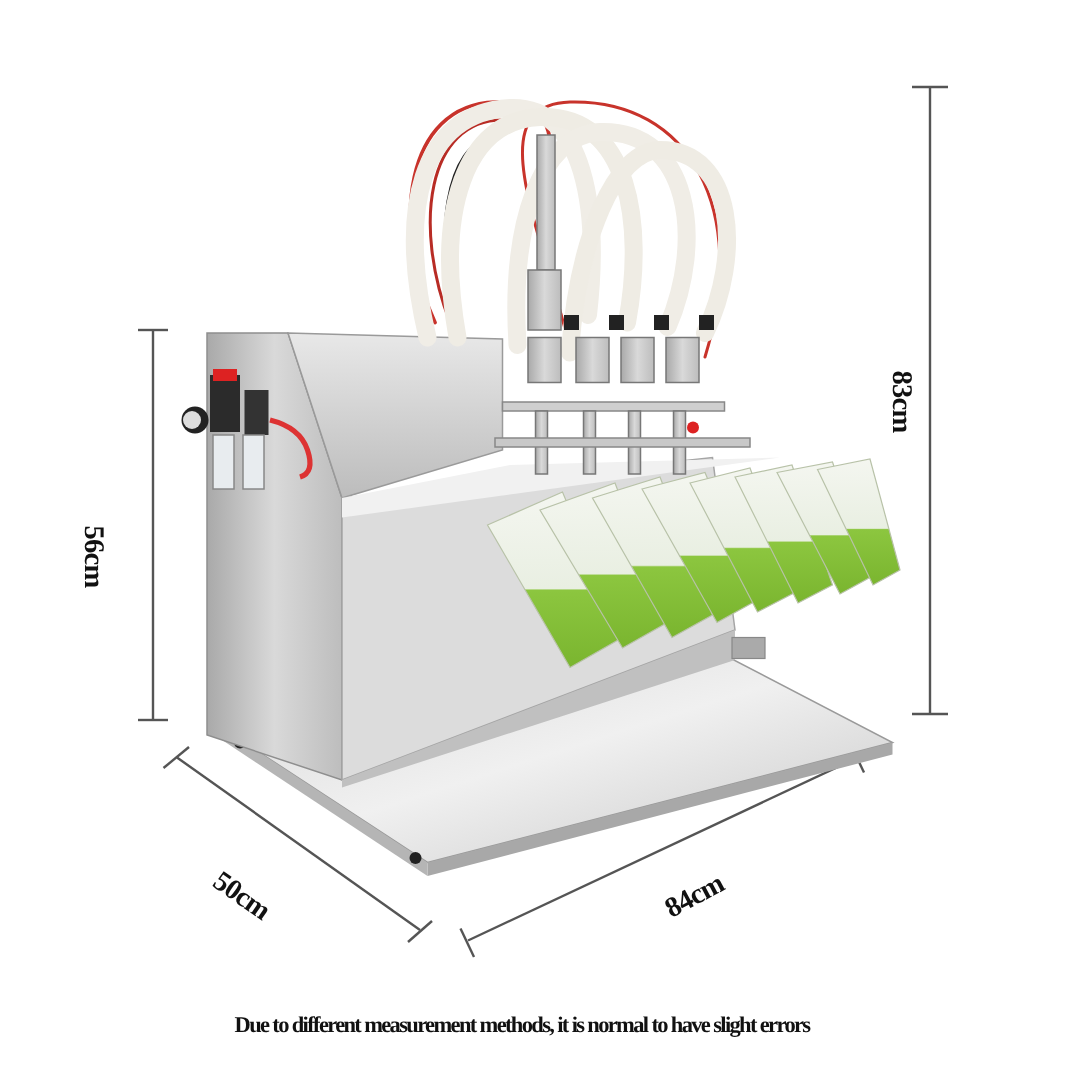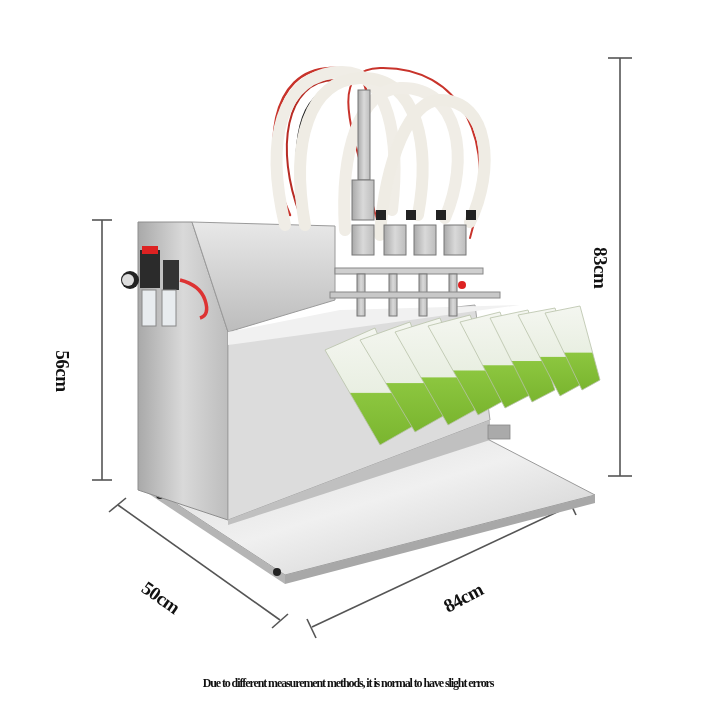--- a/index.html
+++ b/index.html
@@ -12,21 +12,21 @@
     .dim-label {
       position: absolute; font-weight: bold; font-size: 19px; color: #111;
       font-family: "Liberation Serif", serif; white-space: nowrap; letter-spacing: -0.5px;
     }
     .dim-83 { left: 611px; top: 247px; transform: rotate(90deg); transform-origin: left top; }
     .dim-56 { left: 63px; top: 370px; transform: rotate(90deg); transform-origin: center; margin-left:-22px; margin-top:-10px;}
     .dim-50 { left: 150px; top: 577px; transform: rotate(35deg); transform-origin: left top; }
     .dim-84 { left: 440px; top: 598px; transform: rotate(-28deg); transform-origin: left top; }
     .caption {
       position: absolute; left: 0; top: 676px; width: 696px; text-align: center;
-      font-family: "Liberation Serif", serif; font-weight: bold; font-size: 12px;
+      font-family: "Liberation Serif", serif; font-weight: bold; font-size: 15px;
       letter-spacing: -1.1px; color: #111;
     }
   </style>
 </head>
 <body>
 
 <div class="stage">
   <svg class="scene" viewBox="0 0 720 720">
     <defs>
       <linearGradient id="steel" x1="0" y1="0" x2="1" y2="0">

